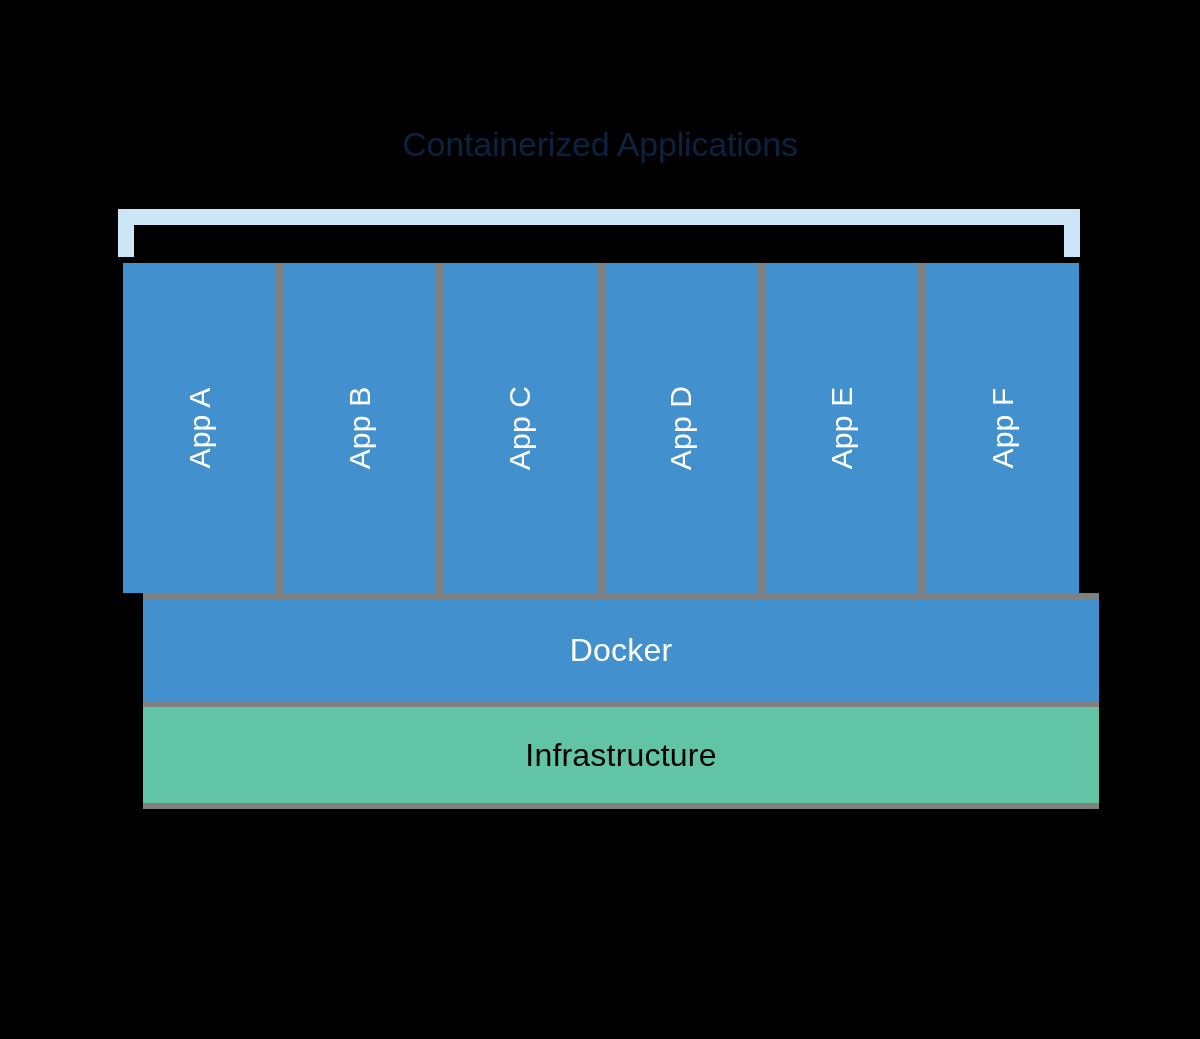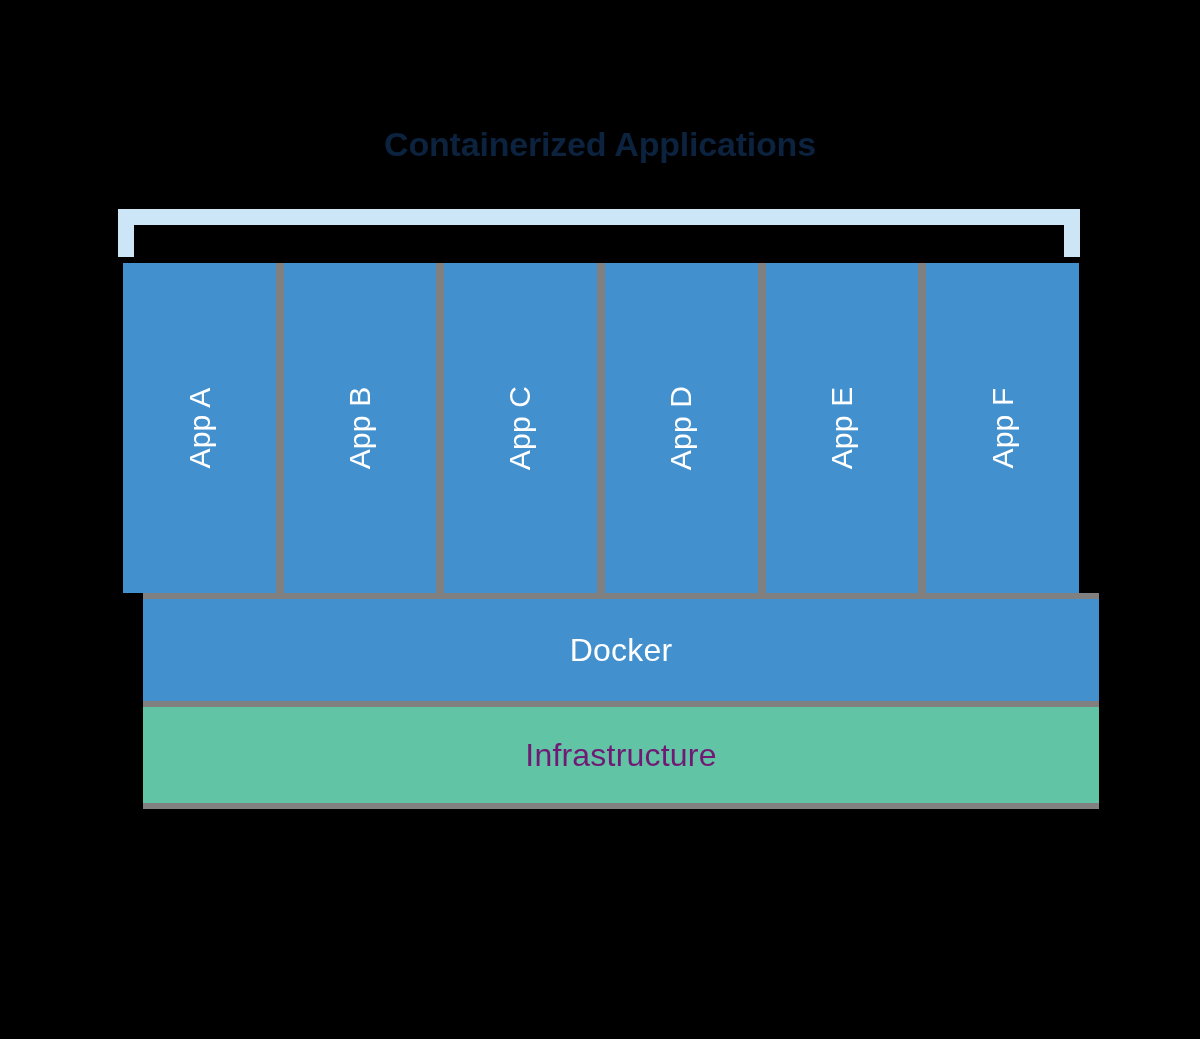--- a/index.html
+++ b/index.html
@@ -22,21 +22,21 @@
   }
 
   
   .diagram-title {
     position: absolute;
     left: 0;
     top: 122px;
     width: 1200px;
     text-align: center;
     font-size: 34px;
-    font-weight: 700;
+    font-weight: 400;
     letter-spacing: -0.2px;
     color: #0c2340;
     line-height: 44px;
     white-space: nowrap;
   }
 
   
   .bracket {
     position: absolute;
     left: 118px;
@@ -123,21 +123,21 @@
     height: 110px;
     background: #cde6f7;
   }
   .layer-hostos .layer-label { color: #0c2340; }
 
   .layer-infra {
     height: 108px;
     background: #61c4a5;
     border-bottom: 6px solid #808080;
   }
-  .layer-infra .layer-label { color: #701a75; }
+  .layer-infra .layer-label { color: #000000; }
 </style>
 </head>
 <body>
 
 <div class="canvas">
 
   <div class="diagram-title">Containerized Applications</div>
 
   <div class="bracket">
     <div class="bracket-top"></div>

